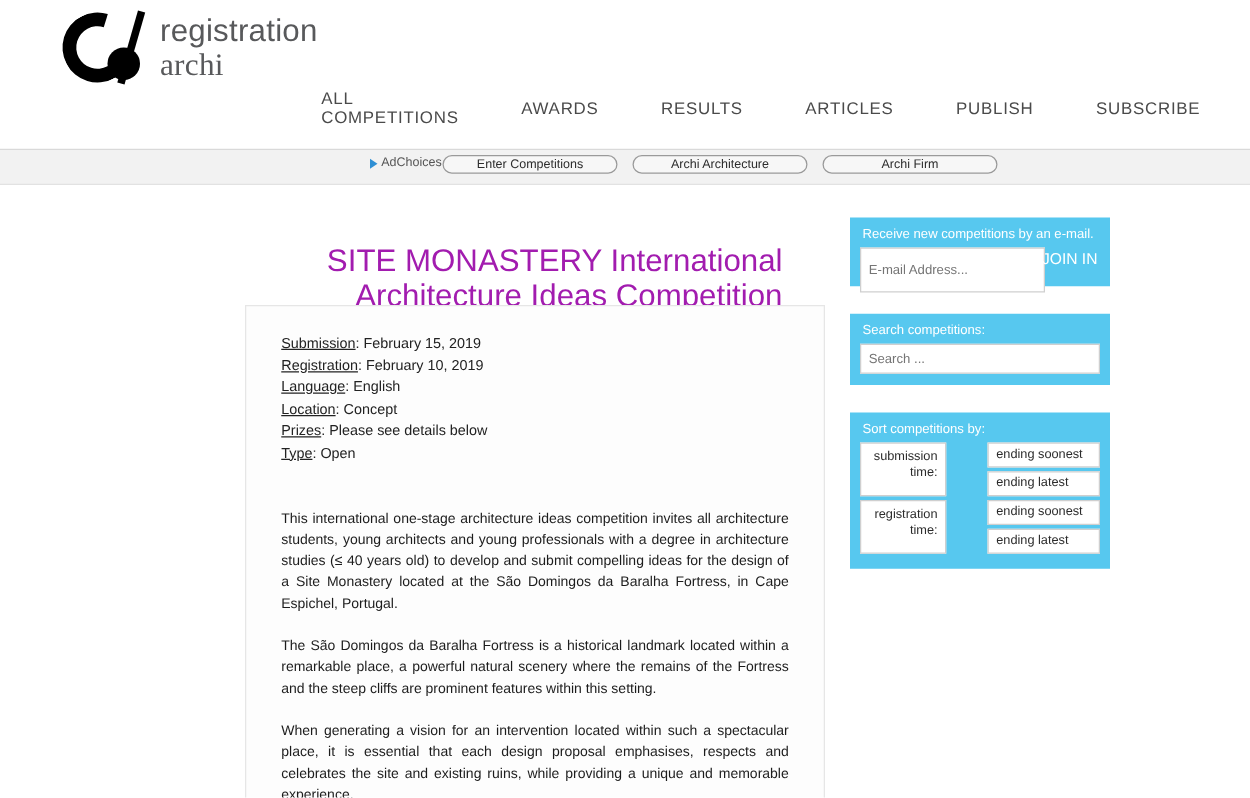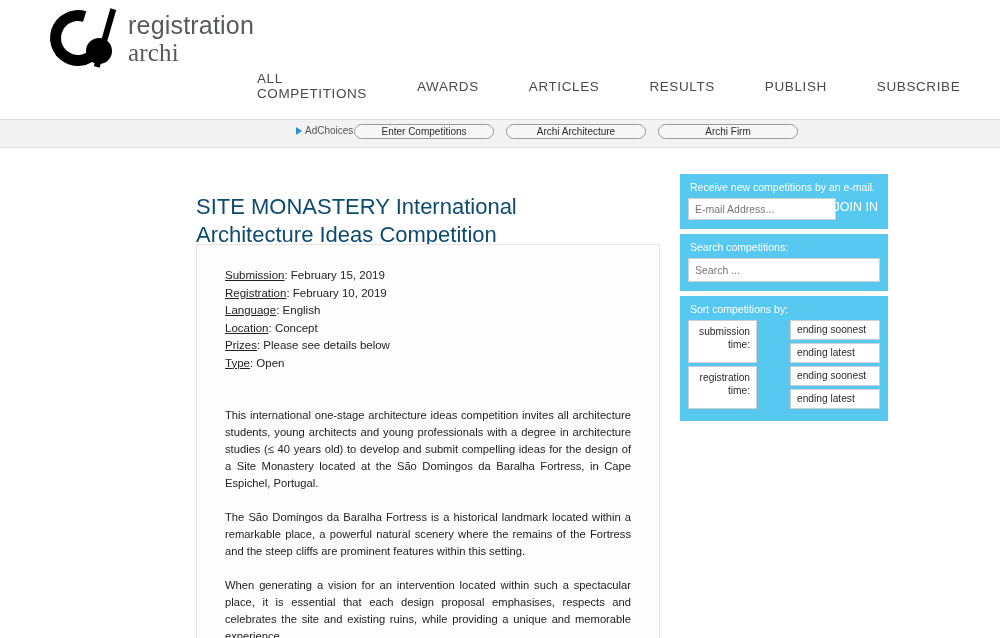--- a/index.html
+++ b/index.html
@@ -109,24 +109,25 @@
   #adbtn1 { left: 506px; width: 140px; }
   #adbtn2 { left: 658px; width: 140px; }
 
   
   .body-area { position: relative; background: #fff; height: 490px; }
 
   .title {
     position: absolute;
     left: 196px; top: 30px;
     width: 430px;
-    font-size: 22px;
-    color: #0c4a6e;
+    font-size: 25px;
+    color: #a21caf;
     line-height: 28px;
     font-weight: 400;
+    text-align: right;
   }
 
   .article {
     position: absolute;
     left: 196px; top: 96px;
     width: 464px;
     min-height: 420px;
     background: #fdfdfd;
     border: 1px solid #e6e6e6;
     border-bottom: none;
@@ -148,32 +149,32 @@
 
   
   .sidebar {
     position: absolute;
     left: 680px; top: 26px;
     width: 208px;
   }
   .panel {
     background: #57c8ef;
     padding: 7px 8px 9px 8px;
-    margin-bottom: 5px;
+    margin-bottom: 22px;
   }
   .panel-title {
     font-size: 10.5px;
     color: #ffffff;
     margin-bottom: 5px;
     margin-left: 2px;
   }
   .email-row { position: relative; height: 22px; }
   .email-input {
     position: absolute; left: 0; top: 0;
-    width: 148px; height: 22px;
+    width: 148px; height: 36px;
     border: 1px solid #cfcfcf;
     background: #fff;
     font-size: 10.5px;
     color: #9b9b9b;
     padding: 0 6px;
     font-family: "Liberation Sans", sans-serif;
   }
   .joinin {
     position: absolute; right: 2px; top: 2px;
     font-size: 12.5px;
@@ -227,22 +228,22 @@
       </div>
       <div class="logo-text">
         <div class="l1">registration</div>
         <div class="l2">archi</div>
       </div>
     </div>
 
     <nav class="nav">
       <a href="#">ALL COMPETITIONS</a>
       <a href="#">AWARDS</a>
+      <a href="#">RESULTS</a>
       <a href="#">ARTICLES</a>
-      <a href="#">RESULTS</a>
       <a href="#">PUBLISH</a>
       <a href="#">SUBSCRIBE</a>
       <a href="#" class="highlight">YEARBOOK 2019</a>
     </nav>
   </div>
 
   <div class="adstrip">
     <div class="adchoices">
       <span class="tri"></span>
       <span>AdChoices</span>

